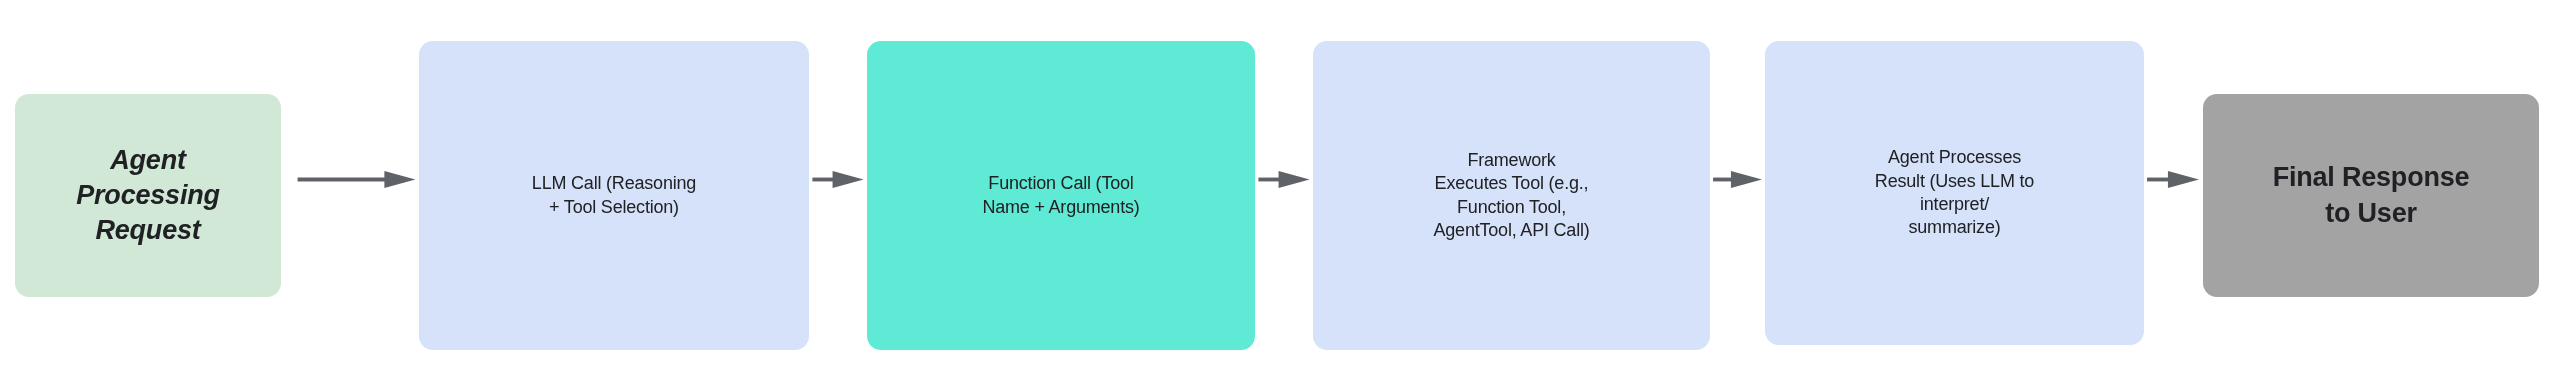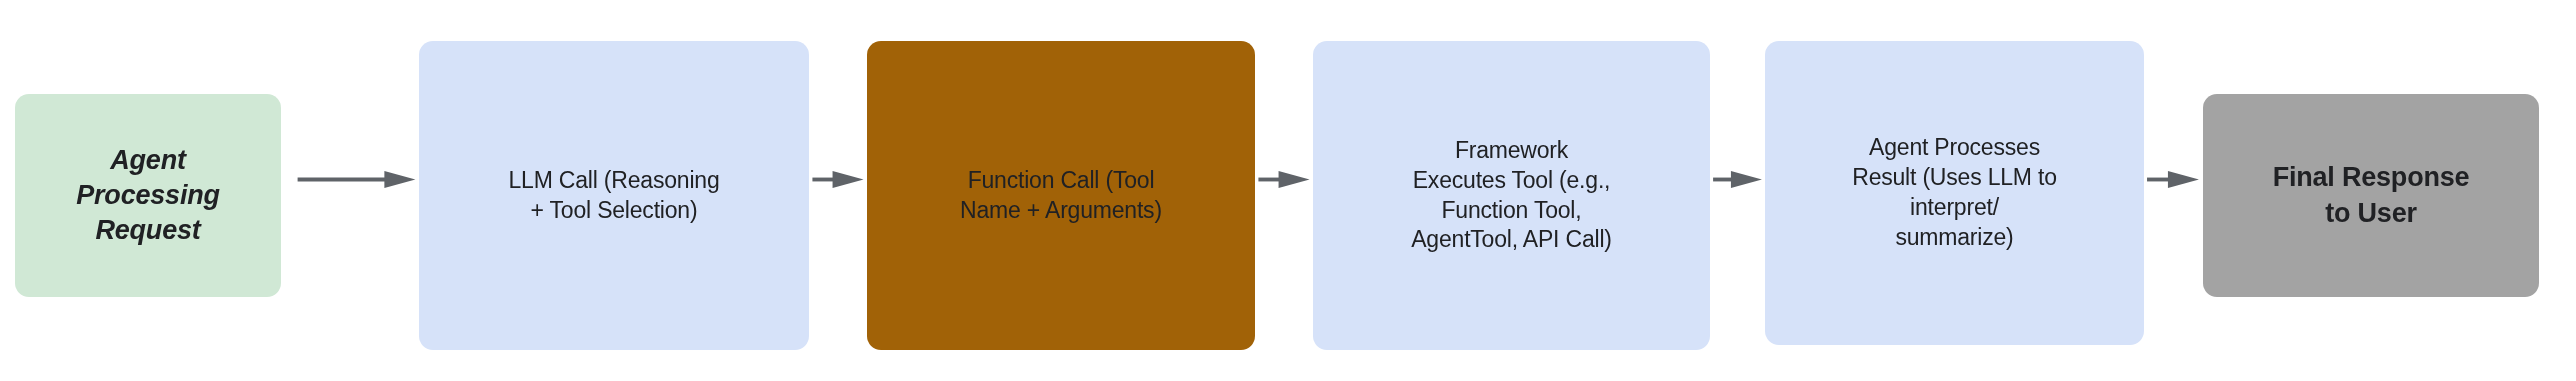--- a/index.html
+++ b/index.html
@@ -33,21 +33,21 @@
     padding: 4.7px 11px;
   }
   .node-terminal {
     background: #d0e8d5;
     font-size: 27px;
     font-weight: 700;
     letter-spacing: -0.2px;
   }
   .node-process {
     background: #d6e2f9;
-    font-size: 23px;
+    font-size: 18px;
     font-weight: 400;
     letter-spacing: -0.2px;
   }
   .connector {
     position: absolute;
     height: 31px;
     display: block;
     pointer-events: none;
   }
   .connector svg { display: block; overflow: visible; }
@@ -84,21 +84,21 @@
       <svg width="52" height="31" viewBox="0 0 67 40">
         <line x1="0" y1="20" x2="29" y2="20" stroke="#5f6368" stroke-width="5"></line>
         <polygon points="27,9 67,20 27,31" fill="#5f6368"></polygon>
       </svg>
     </div>
     <div class="node node-terminal" style="left: 15px; top: 94px; width: 266px; height: 203px; background: rgb(208, 232, 213); font-style: italic;"><span>Agent
 Processing
 Request</span></div>
     <div class="node node-process" style="left: 419px; top: 41px; width: 390px; height: 309px; background: rgb(214, 226, 249);"><span>LLM Call (Reasoning
 + Tool Selection)</span></div>
-    <div class="node node-process" style="left: 867px; top: 41px; width: 388px; height: 309px; background: #a16207;"><span>Function Call (Tool
+    <div class="node node-process" style="left: 867px; top: 41px; width: 388px; height: 309px; background: #5eead4;"><span>Function Call (Tool
 Name + Arguments)</span></div>
     <div class="node node-process" style="left: 1313px; top: 41px; width: 397px; height: 309px; background: rgb(214, 226, 249);"><span>Framework
 Executes Tool (e.g.,
 Function Tool,
 AgentTool, API Call)</span></div>
     <div class="node node-process" style="left: 1765px; top: 41px; width: 379px; height: 304px; background: rgb(214, 226, 249);"><span>Agent Processes
 Result (Uses LLM to
 interpret/
 summarize)</span></div>
     <div class="node node-terminal" style="left: 2203px; top: 94px; width: 336px; height: 203px; background: #a3a3a3;"><span>Final Response

